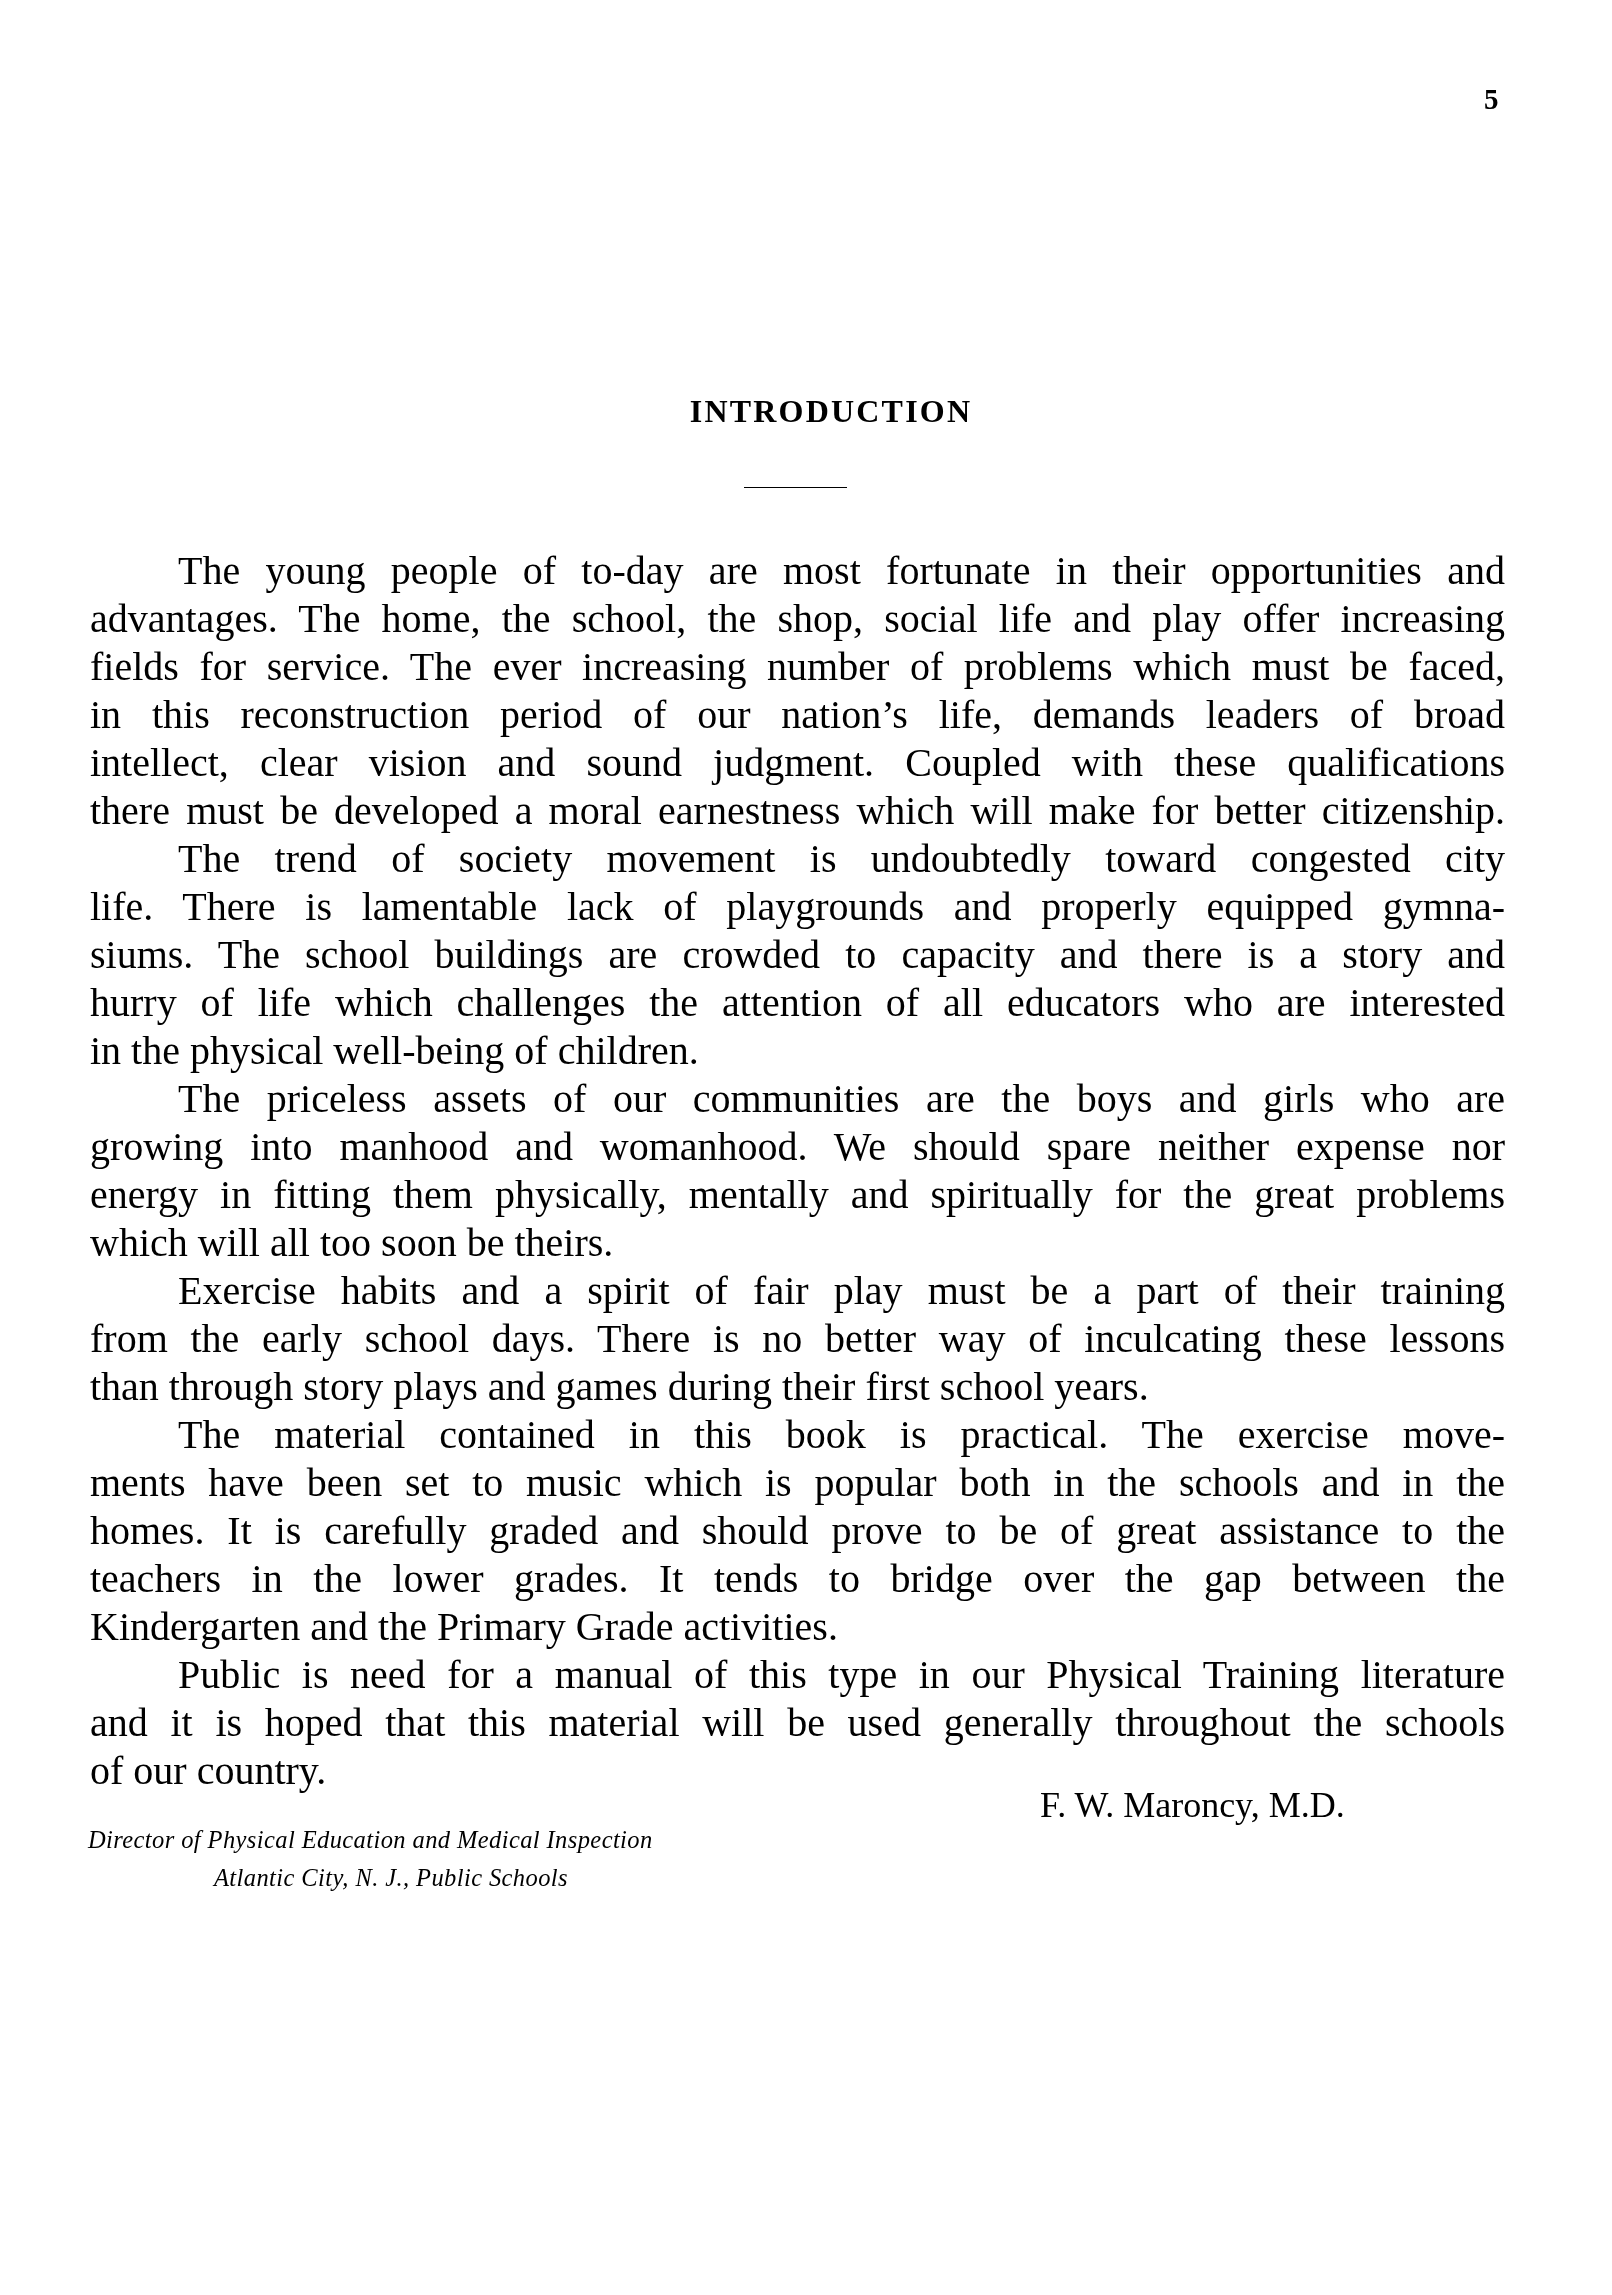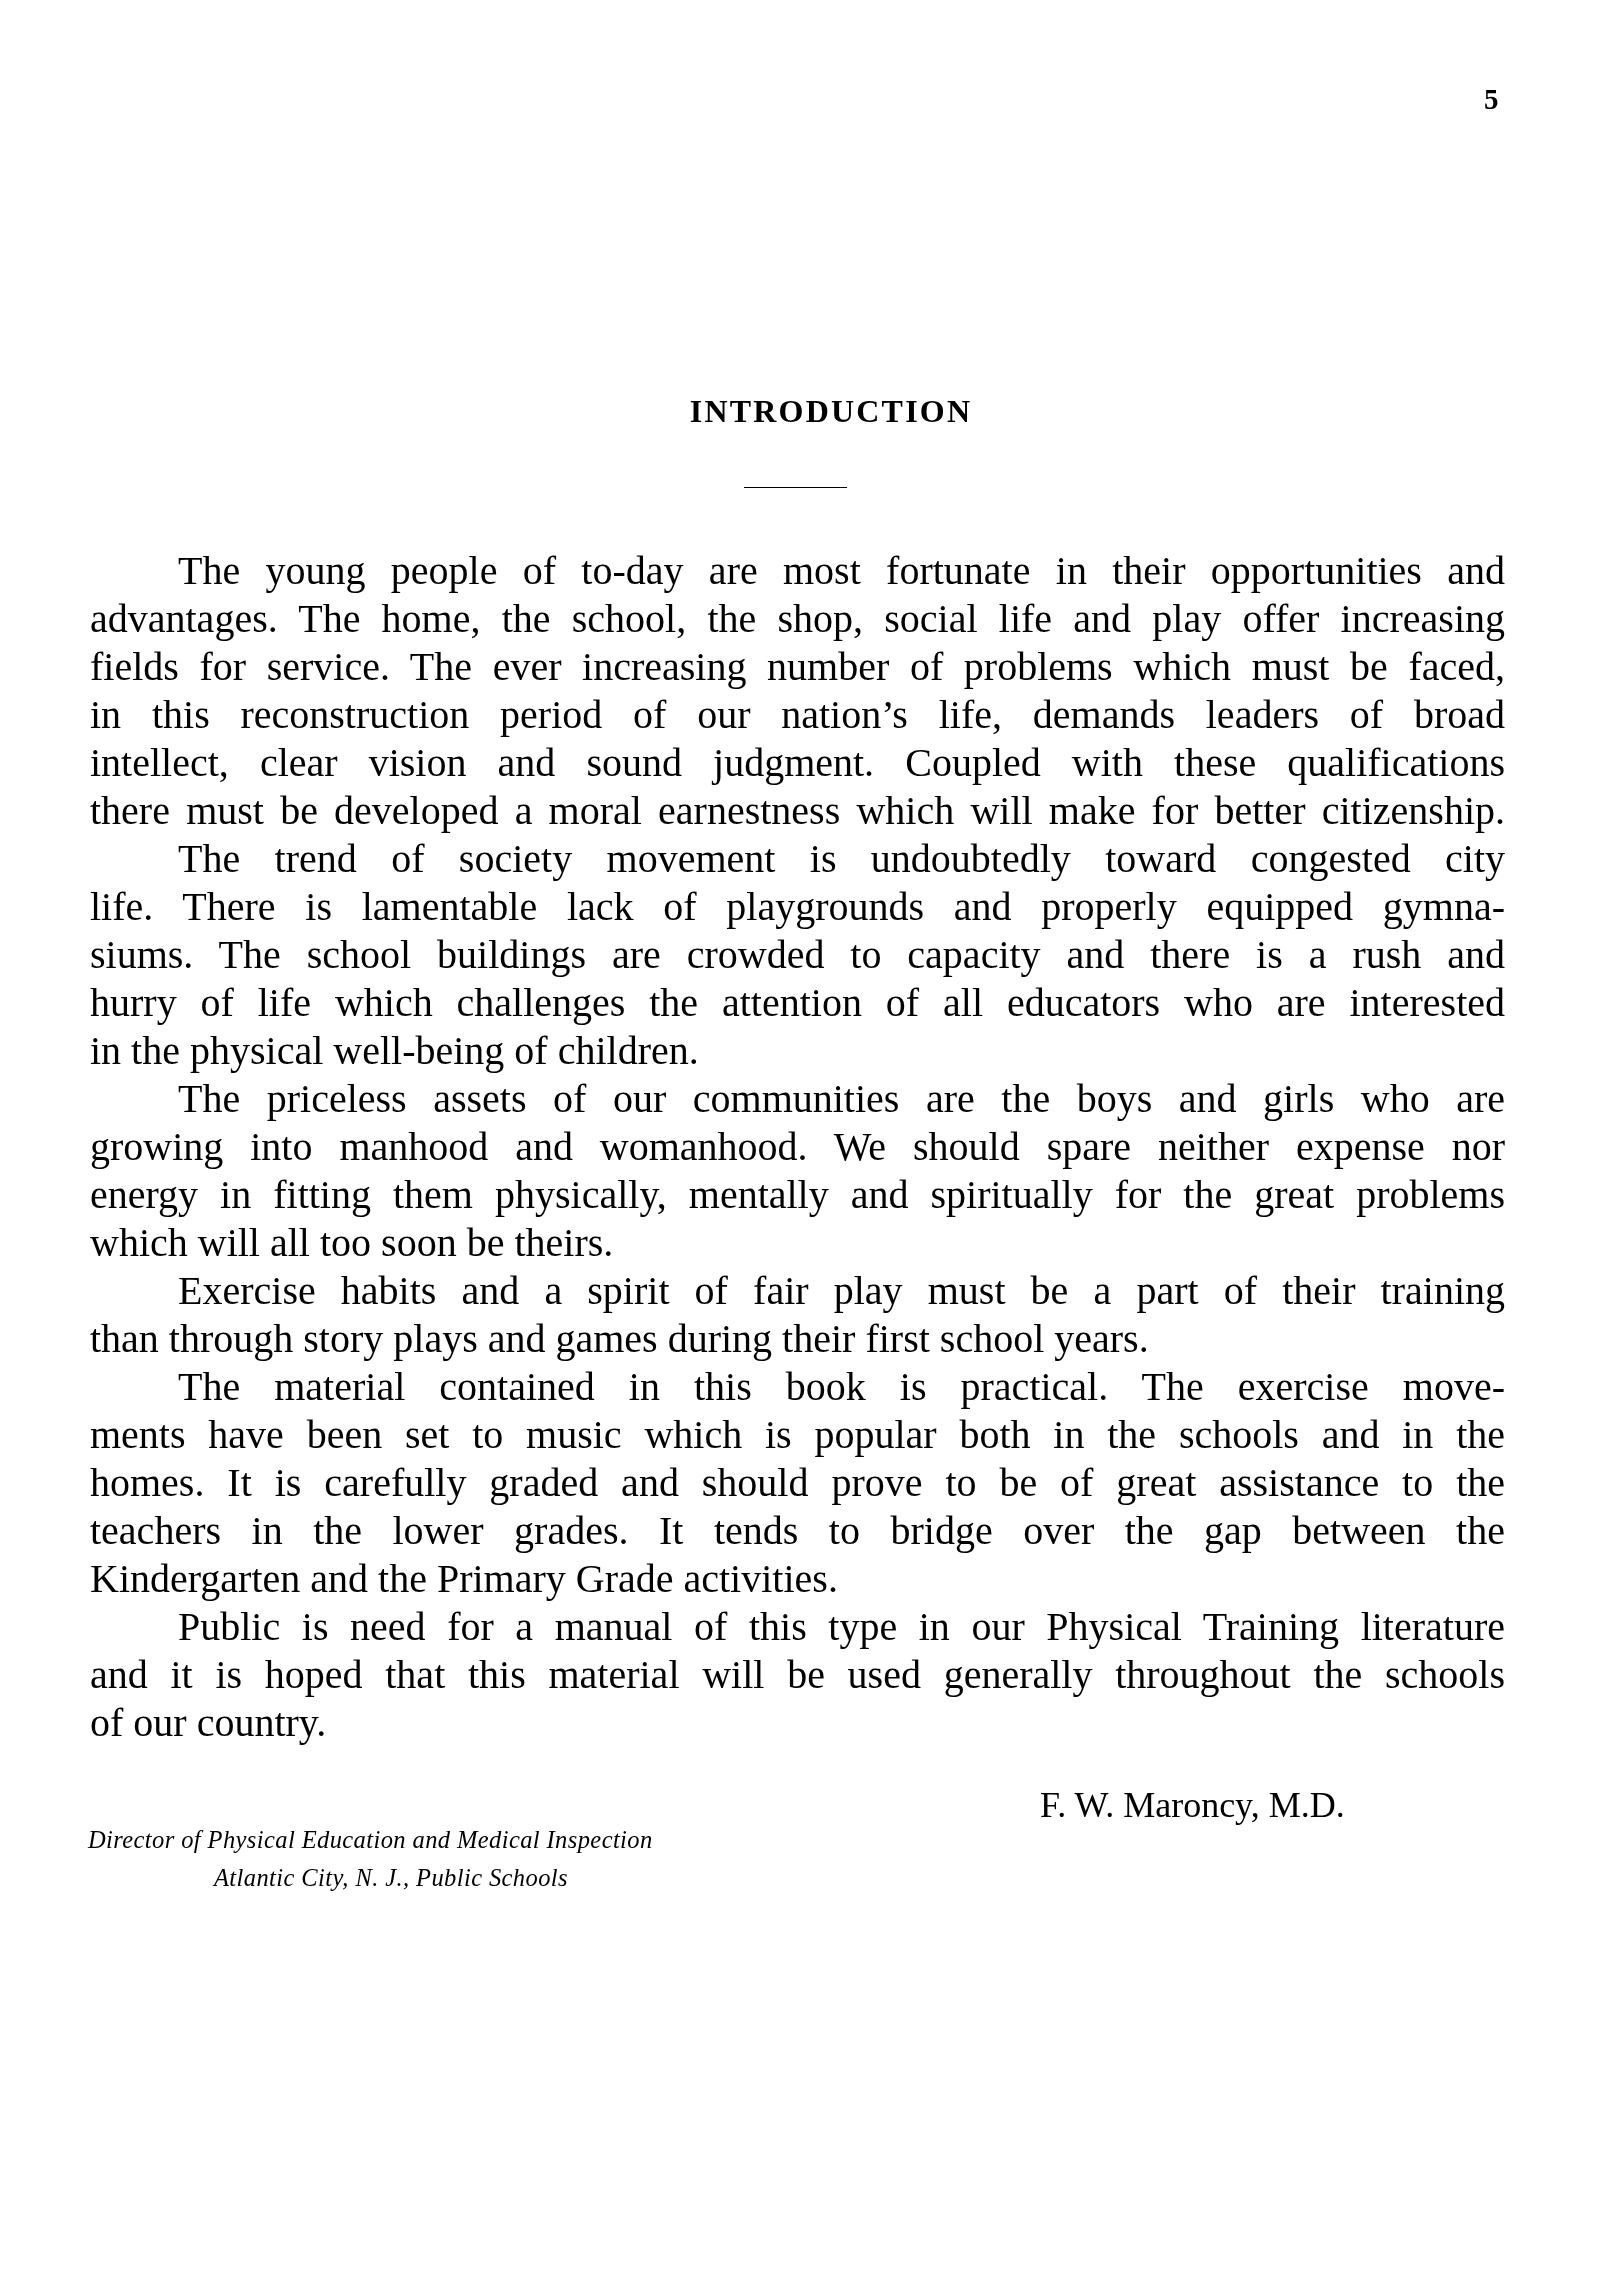--- a/index.html
+++ b/index.html
@@ -103,34 +103,35 @@
     <span class="line" style="white-space: normal; overflow: hidden;">advantages.  The home, the school, the shop, social life and play offer increasing</span>
     <span class="line" style="white-space: normal; overflow: hidden;">fields for service.  The ever increasing number of problems which must be faced,</span>
     <span class="line" style="white-space: normal; overflow: hidden;">in this reconstruction period of our nation’s life, demands leaders of broad</span>
     <span class="line" style="white-space: normal; overflow: hidden;">intellect, clear vision and sound judgment.  Coupled with these qualifications</span>
     <span class="line" style="white-space: normal; overflow: hidden;">there must be developed a moral earnestness which will make for better citizenship.</span>
   </div>
 
   <div>
     <span class="line indent" style="white-space: normal; overflow: hidden;">The trend of society movement is undoubtedly toward congested city</span>
     <span class="line" style="white-space: normal; overflow: hidden;">life.  There is lamentable lack of playgrounds and properly equipped gymna-</span>
-    <span class="line" style="white-space: normal; overflow: hidden;">siums.  The school buildings are crowded to capacity and there is a rush and</span>
+    <span class="line" style="white-space: normal; overflow: hidden;">siums.  The school buildings are crowded to capacity and there is a story and</span>
     <span class="line" style="white-space: normal; overflow: hidden;">hurry of life which challenges the attention of all educators who are interested</span>
     <span class="line last" style="white-space: normal; overflow: hidden;">in the physical well-being of children.</span>
   </div>
 
   <div>
     <span class="line indent" style="white-space: normal; overflow: hidden;">The priceless assets of our communities are the boys and girls who are</span>
     <span class="line" style="white-space: normal; overflow: hidden;">growing into manhood and womanhood.  We should spare neither expense nor</span>
     <span class="line" style="white-space: normal; overflow: hidden;">energy in fitting them physically, mentally and spiritually for the great problems</span>
     <span class="line last" style="white-space: normal; overflow: hidden;">which will all too soon be theirs.</span>
   </div>
 
   <div>
     <span class="line indent" style="white-space: normal; overflow: hidden;">Exercise habits and a spirit of fair play must be a part of their training</span>
+    <span class="line" style="white-space: normal; overflow: hidden;">from the early school days.  There is no better way of inculcating these lessons</span>
     <span class="line last" style="white-space: normal; overflow: hidden;">than through story plays and games during their first school years.</span>
   </div>
 
   <div>
     <span class="line indent" style="white-space: normal; overflow: hidden;">The material contained in this book is practical.  The exercise move-</span>
     <span class="line" style="white-space: normal; overflow: hidden;">ments have been set to music which is popular both in the schools and in the</span>
     <span class="line" style="white-space: normal; overflow: hidden;">homes.  It is carefully graded and should prove to be of great assistance to the</span>
     <span class="line" style="white-space: normal; overflow: hidden;">teachers in the lower grades.  It tends to bridge over the gap between the</span>
     <span class="line last" style="white-space: normal; overflow: hidden;">Kindergarten and the Primary Grade activities.</span>
   </div>

